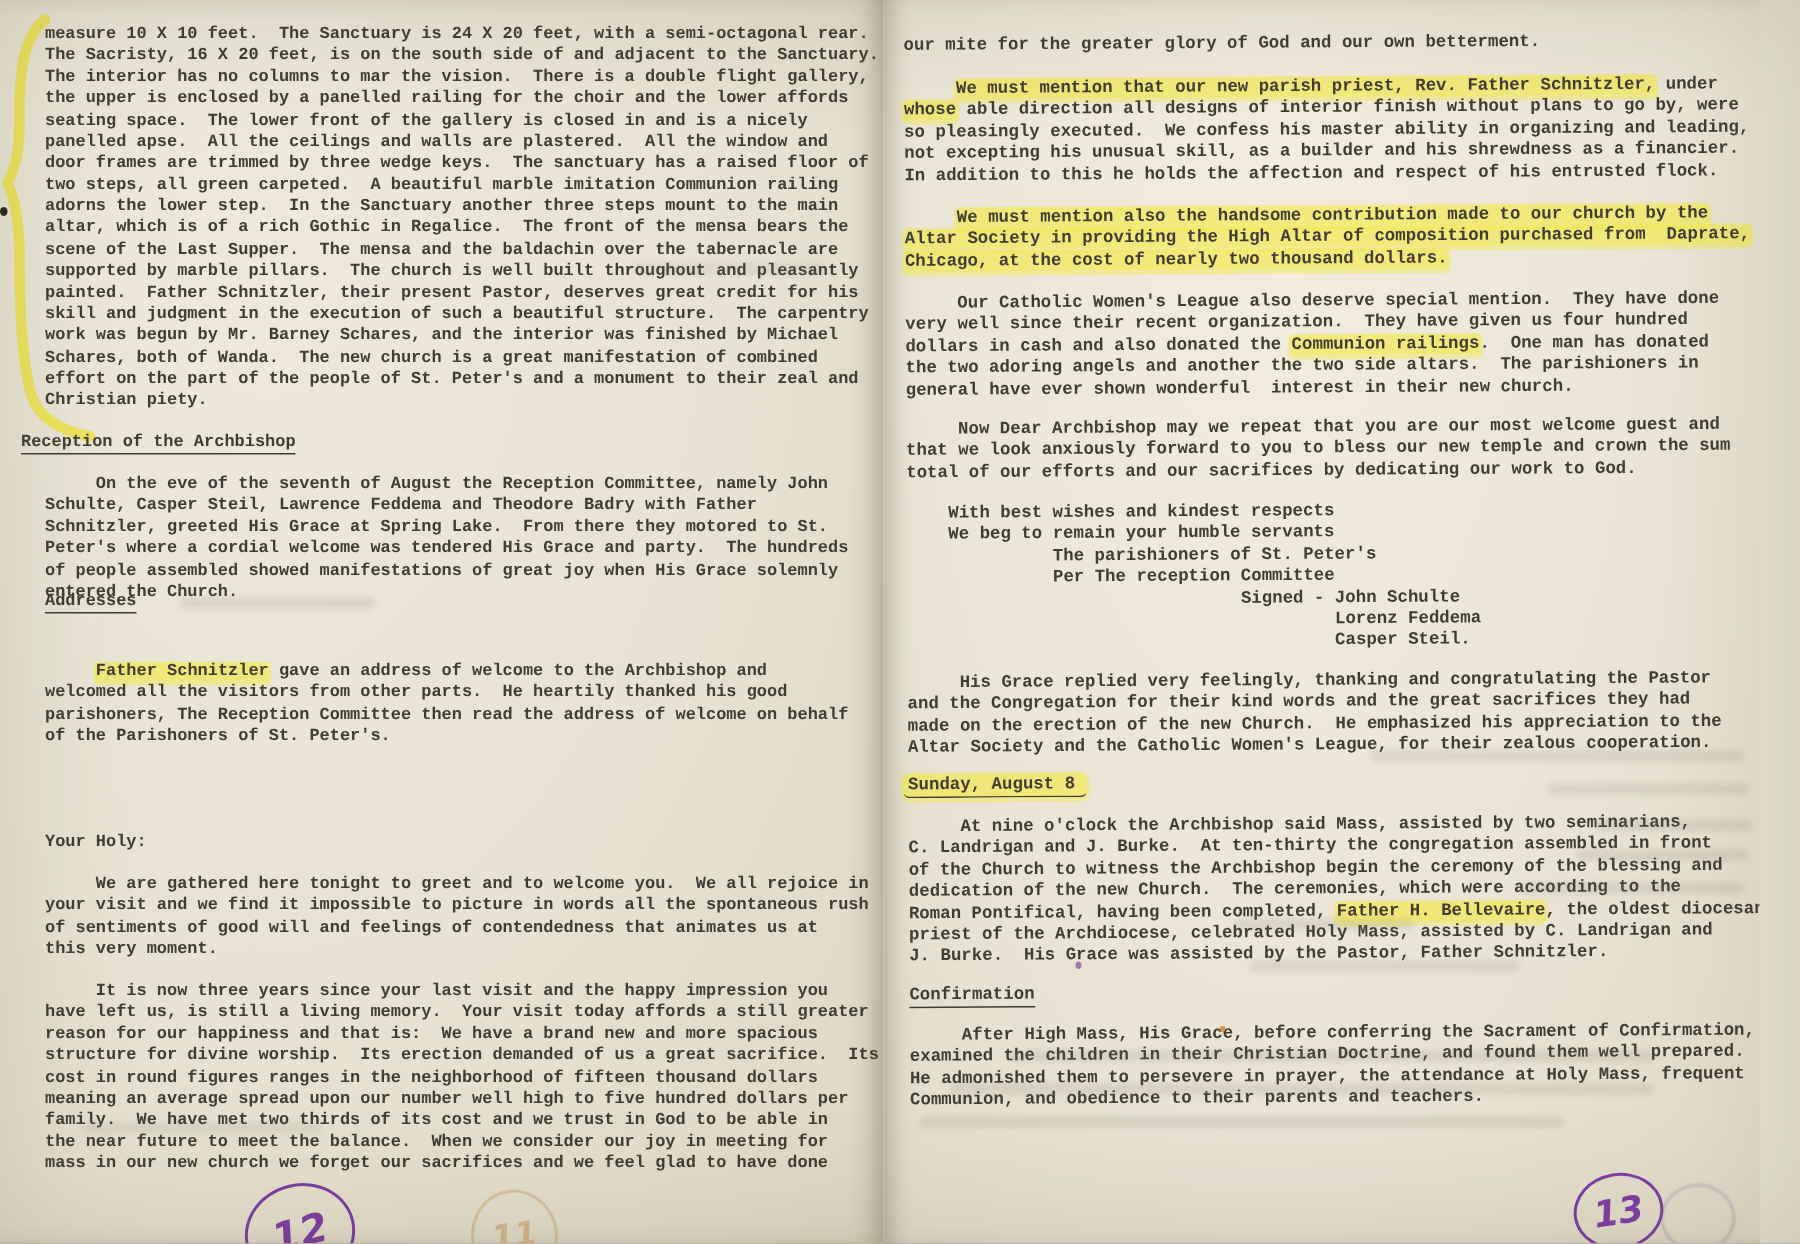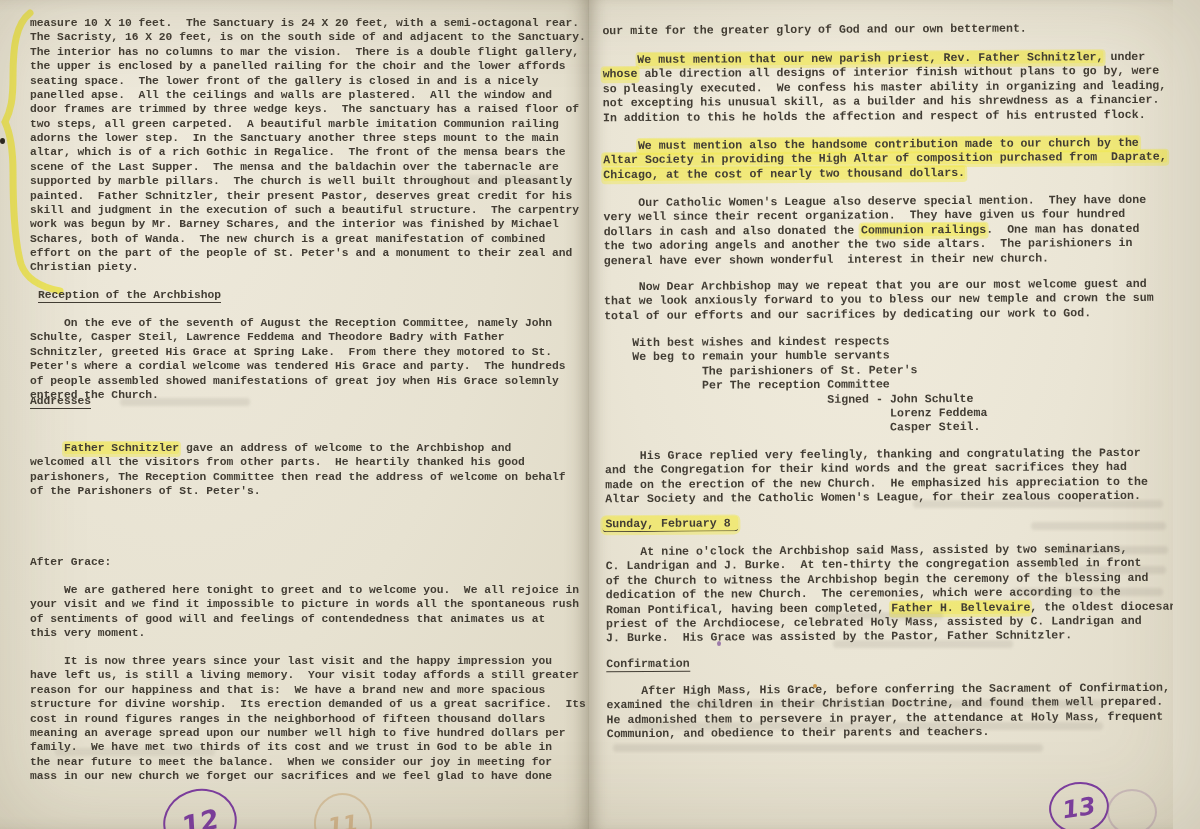--- a/index.html
+++ b/index.html
@@ -72,30 +72,30 @@
 <div class="scan">
 
   <div class="page page-left">
 
     <svg width="72" height="300" style="position:absolute;left:0;top:0;">
       <path d="M30,13 C16,24 13,46 13,76 C13,100 11,110 5,122 C10,133 13,147 13,172 C13,208 15,243 21,264 C26,279 40,287 60,291" fill="none" stroke="#ece33c" stroke-width="7" stroke-linecap="round" opacity="0.78"></path>
     </svg>
 
     <div class="block" style="left:30px;top:16px;"><div class="tline">measure 10 X 10 feet.  The Sanctuary is 24 X 20 feet, with a semi-octagonal rear.</div><div class="tline">The Sacristy, 16 X 20 feet, is on the south side of and adjacent to the Sanctuary.</div><div class="tline">The interior has no columns to mar the vision.  There is a double flight gallery,</div><div class="tline">the upper is enclosed by a panelled railing for the choir and the lower affords</div><div class="tline">seating space.  The lower front of the gallery is closed in and is a nicely</div><div class="tline">panelled apse.  All the ceilings and walls are plastered.  All the window and</div><div class="tline">door frames are trimmed by three wedge keys.  The sanctuary has a raised floor of</div><div class="tline">two steps, all green carpeted.  A beautiful marble imitation Communion railing</div><div class="tline">adorns the lower step.  In the Sanctuary another three steps mount to the main</div><div class="tline">altar, which is of a rich Gothic in Regalice.  The front of the mensa bears the</div><div class="tline">scene of the Last Supper.  The mensa and the baldachin over the tabernacle are</div><div class="tline">supported by marble pillars.  The church is well built throughout and pleasantly</div><div class="tline">painted.  Father Schnitzler, their present Pastor, deserves great credit for his</div><div class="tline">skill and judgment in the execution of such a beautiful structure.  The carpentry</div><div class="tline">work was begun by Mr. Barney Schares, and the interior was finished by Michael</div><div class="tline">Schares, both of Wanda.  The new church is a great manifestation of combined</div><div class="tline">effort on the part of the people of St. Peter's and a monument to their zeal and</div><div class="tline">Christian piety.</div></div>
 
-    <div class="block" style="left:38px;top:288px;"><span class="u">Reception of the Archbishop</span></div>
+    <div class="block" style="left:14px;top:288px;"><span class="u">Reception of the Archbishop</span></div>
 
     <div class="block" style="left:30px;top:316px;"><div class="tline">     On the eve of the seventh of August the Reception Committee, namely John</div><div class="tline">Schulte, Casper Steil, Lawrence Feddema and Theodore Badry with Father</div><div class="tline">Schnitzler, greeted His Grace at Spring Lake.  From there they motored to St.</div><div class="tline">Peter's where a cordial welcome was tendered His Grace and party.  The hundreds</div><div class="tline">of people assembled showed manifestations of great joy when His Grace solemnly</div><div class="tline">entered the Church.</div></div>
 
     <div class="block" style="left:30px;top:394px;"><span class="u">Addresses</span></div>
 
     <div class="block" style="left:30px;top:441px;"><div class="tline"><span>     </span><span class="hl">Father Schnitzler</span><span> gave an address of welcome to the Archbishop and</span></div><div class="tline">welcomed all the visitors from other parts.  He heartily thanked his good</div><div class="tline">parishoners, The Reception Committee then read the address of welcome on behalf</div><div class="tline">of the Parishoners of St. Peter's.</div></div>
 
 
-    <div class="block" style="left:30px;top:555px;">After Grace:</div>
+    <div class="block" style="left:30px;top:555px;">Your Holy:</div>
 
     <div class="block" style="left:30px;top:583px;"><div class="tline">     We are gathered here tonight to greet and to welcome you.  We all rejoice in</div><div class="tline">your visit and we find it impossible to picture in words all the spontaneous rush</div><div class="tline">of sentiments of good will and feelings of contendedness that animates us at</div><div class="tline">this very moment.</div></div>
 
     <div class="block" style="left:30px;top:654px;"><div class="tline">     It is now three years since your last visit and the happy impression you</div><div class="tline">have left us, is still a living memory.  Your visit today affords a still greater</div><div class="tline">reason for our happiness and that is:  We have a brand new and more spacious</div><div class="tline">structure for divine worship.  Its erection demanded of us a great sacrifice.  Its</div><div class="tline">cost in round figures ranges in the neighborhood of fifteen thousand dollars</div><div class="tline">meaning an average spread upon our number well high to five hundred dollars per</div><div class="tline">family.  We have met two thirds of its cost and we trust in God to be able in</div><div class="tline">the near future to meet the balance.  When we consider our joy in meeting for</div><div class="tline">mass in our new church we forget our sacrifices and we feel glad to have done</div></div>
 
     <div class="pagenum purple" style="left:163px;top:789px;width:70px;height:62px;font-size:27px;transform:rotate(-14deg);">12</div>
     <div class="pagenum ghost-tan" style="left:314px;top:793px;width:54px;height:58px;font-size:22px;transform:rotate(-8deg);">11</div>
 
     <div class="ghostline" style="left:120px;top:398px;width:130px;"></div>
     <div class="ghostline" style="left:420px;top:175px;width:130px;opacity:.7;"></div>
@@ -116,21 +116,21 @@
       <div class="block" style="left:18px;top:139px;"><div class="tline"><span>     </span><span class="hl">We must mention also the handsome contribution made to our church by the</span></div><div class="tline"><span class="hl">Altar Society in providing the High Altar of composition purchased from  Daprate,</span></div><div class="tline"><span class="hl">Chicago, at the cost of nearly two thousand dollars.</span></div></div>
 
       <div class="block" style="left:18px;top:196px;"><div class="tline">     Our Catholic Women's League also deserve special mention.  They have done</div><div class="tline">very well since their recent organization.  They have given us four hundred</div><div class="tline"><span>dollars in cash and also donated the </span><span class="hl">Communion railings</span><span>.  One man has donated</span></div><div class="tline">the two adoring angels and another the two side altars.  The parishioners in</div><div class="tline">general have ever shown wonderful  interest in their new church.</div></div>
 
       <div class="block" style="left:18px;top:280px;"><div class="tline">     Now Dear Archbishop may we repeat that you are our most welcome guest and</div><div class="tline">that we look anxiously forward to you to bless our new temple and crown the sum</div><div class="tline">total of our efforts and our sacrifices by dedicating our work to God.</div></div>
 
       <div class="block" style="left:18px;top:336px;"><div class="tline">    With best wishes and kindest respects</div><div class="tline">    We beg to remain your humble servants</div><div class="tline">              The parishioners of St. Peter's</div><div class="tline">              Per The reception Committee</div><div class="tline">                                Signed - John Schulte</div><div class="tline">                                         Lorenz Feddema</div><div class="tline">                                         Casper Steil.</div></div>
 
       <div class="block" style="left:18px;top:449px;"><div class="tline">     His Grace replied very feelingly, thanking and congratulating the Pastor</div><div class="tline">and the Congregation for their kind words and the great sacrifices they had</div><div class="tline">made on the erection of the new Church.  He emphasized his appreciation to the</div><div class="tline">Altar Society and the Catholic Women's League, for their zealous cooperation.</div></div>
 
-      <div class="block" style="left:18px;top:517px;"><span class="hl hl-head u">Sunday, February 8</span></div>
+      <div class="block" style="left:18px;top:517px;"><span class="hl hl-head u">Sunday, August 8</span></div>
 
       <div class="block" style="left:18px;top:545px;"><div class="tline">     At nine o'clock the Archbishop said Mass, assisted by two seminarians,</div><div class="tline">C. Landrigan and J. Burke.  At ten-thirty the congregation assembled in front</div><div class="tline">of the Church to witness the Archbishop begin the ceremony of the blessing and</div><div class="tline">dedication of the new Church.  The ceremonies, which were according to the</div><div class="tline"><span>Roman Pontifical, having been completed, </span><span class="hl">Father H. Bellevaire</span><span>, the oldest diocesan</span></div><div class="tline">priest of the Archdiocese, celebrated Holy Mass, assisted by C. Landrigan and</div><div class="tline">J. Burke.  His Grace was assisted by the Pastor, Father Schnitzler.</div></div>
 
       <div class="block" style="left:18px;top:657px;"><span class="u">Confirmation</span></div>
 
       <div class="block" style="left:18px;top:684px;"><div class="tline">     After High Mass, His Grace, before conferring the Sacrament of Confirmation,</div><div class="tline">examined the children in their Christian Doctrine, and found them well prepared.</div><div class="tline">He admonished them to persevere in prayer, the attendance at Holy Mass, frequent</div><div class="tline">Communion, and obedience to their parents and teachers.</div></div>
     </div>
 
     <div class="ghostline" style="left:324px;top:500px;width:250px;"></div>
     <div class="ghostline" style="left:442px;top:522px;width:135px;"></div>

